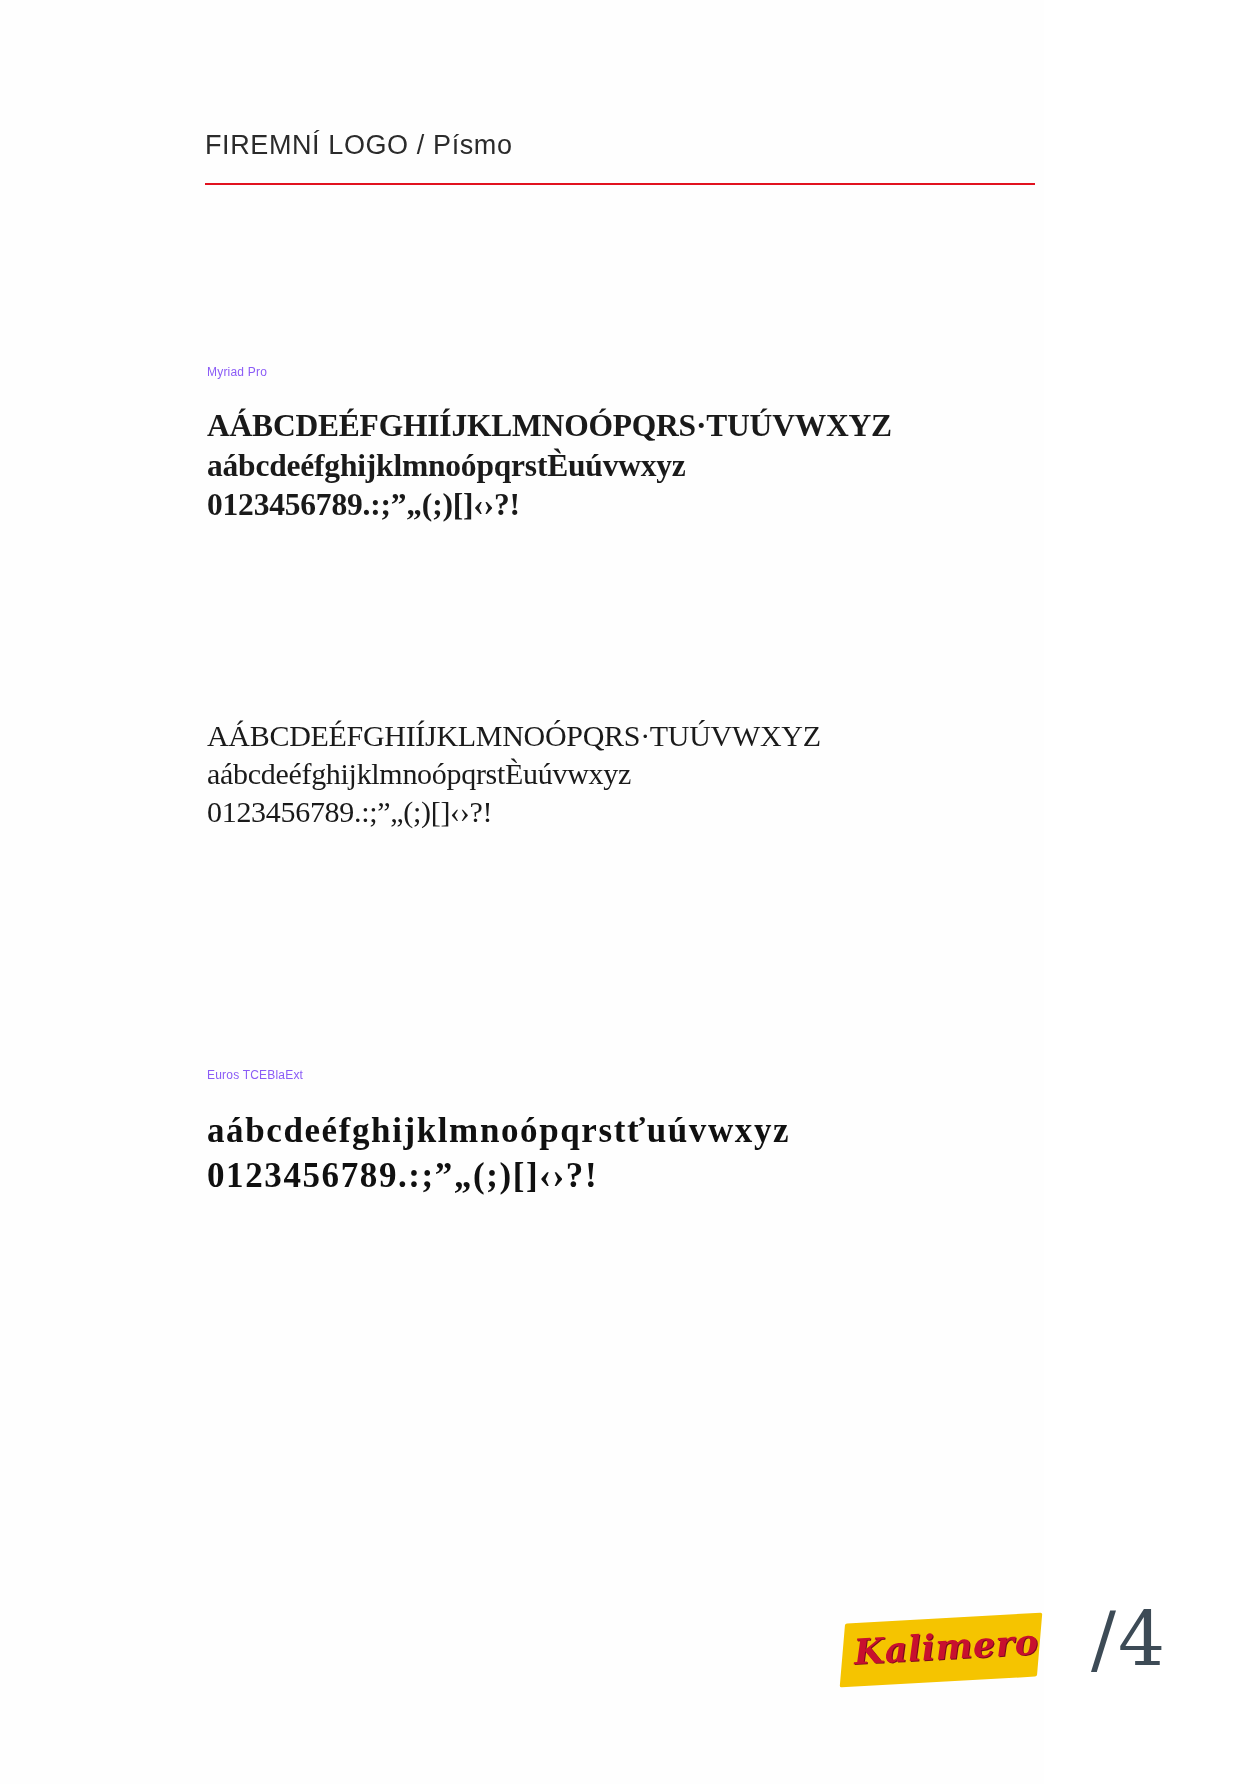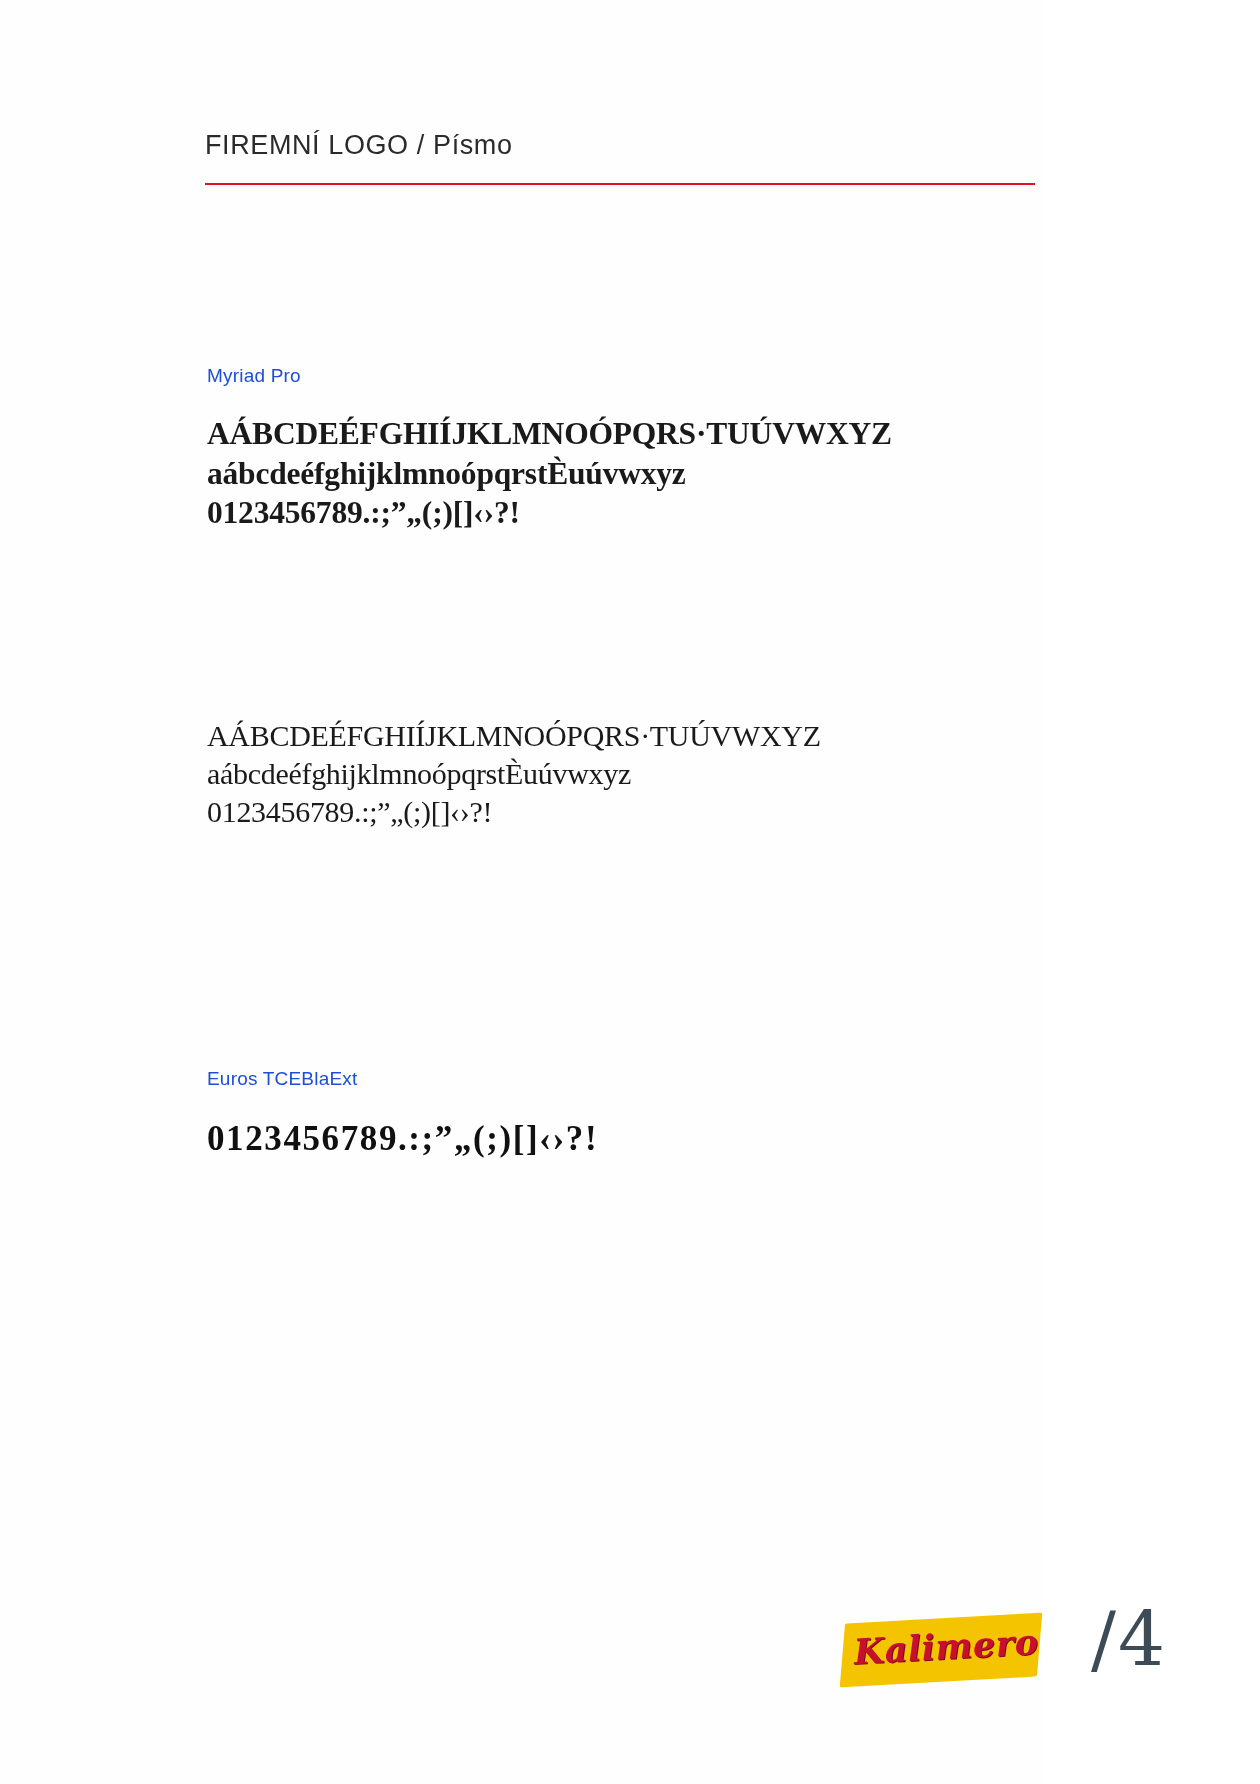--- a/index.html
+++ b/index.html
@@ -48,23 +48,23 @@
   .specimen {
     position: absolute;
     left: 207px;
     width: 900px;
   }
   .spec-1 { top: 365px; }
   .spec-2 { top: 717px; }
   .spec-3 { top: 1068px; }
 
   .spec-label {
-    font-size: 19px;
+    font-size: 12px;
     font-weight: 400;
-    color: #1d4ed8;
+    color: #8b5cf6;
     letter-spacing: 0.2px;
     margin-bottom: 27px;
   }
 
   .spec-lines {
     line-height: 1.26;
   }
   .spec-lines div {
     white-space: pre-wrap;
     word-break: break-word;
@@ -184,20 +184,21 @@
     <div class="spec-lines myriad-light">
       <div>AÁBCDEÉFGHIÍJKLMNOÓPQRS·TUÚVWXYZ</div>
       <div>aábcdeéfghijklmnoópqrstÈuúvwxyz</div>
       <div>0123456789.:;”„(;)[]‹›?!</div>
     </div>
   </div>
 
   <div class="specimen spec-3">
     <div class="spec-label">Euros TCEBlaExt</div>
     <div class="spec-lines euros">
+      <div>aábcdeéfghijklmnoópqrstťuúvwxyz</div>
       <div>0123456789.:;”„(;)[]‹›?!</div>
     </div>
   </div>
 
   <div class="footer">
     <div class="logo-wrap">
       <div class="logo-badge"></div>
       <div class="logo-text">Kalimero</div>
     </div>
     <div class="page-num">

